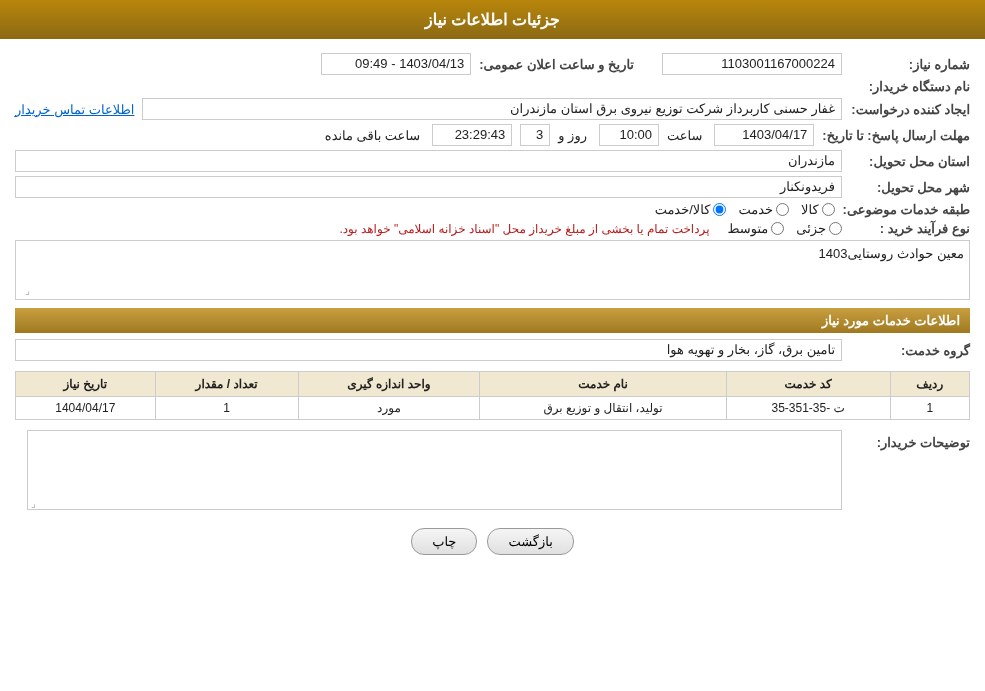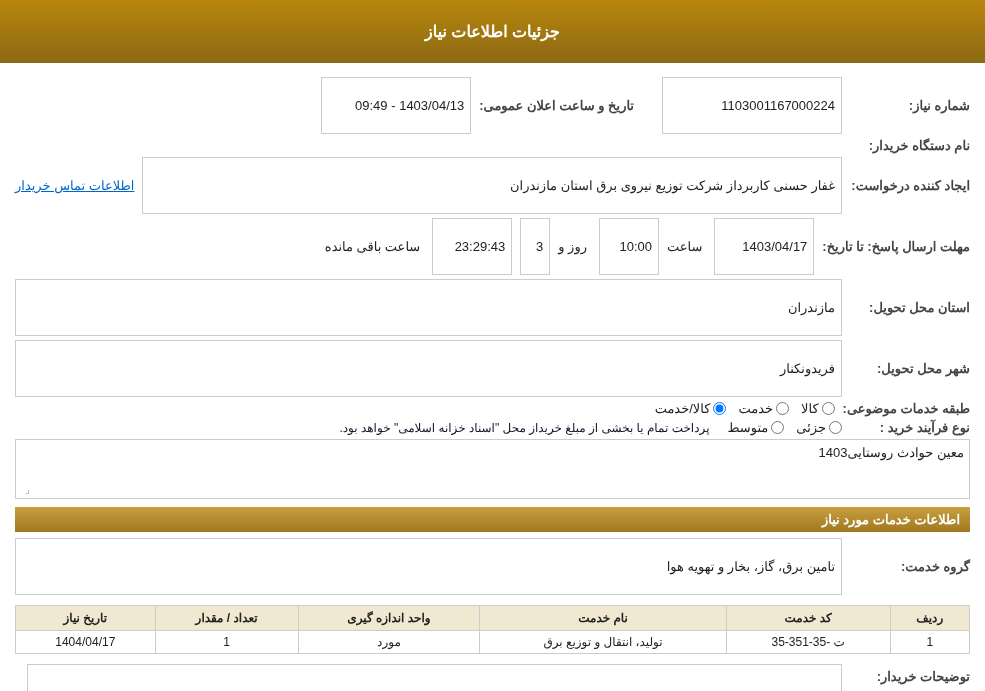--- a/index.html
+++ b/index.html
@@ -13,21 +13,21 @@
     .page-wrapper {
       max-width: 985px;
       margin: 0 auto;
       background: #fff;
       min-height: 691px;
     }
     .header-bar {
       background: linear-gradient(to bottom, #b8860b, #8b6914);
       color: #fff;
       text-align: center;
-      padding: 22px 0;
+      padding: 10px 0;
       font-size: 16px;
       font-weight: bold;
       letter-spacing: 1px;
     }
     .main-content {
       padding: 10px 15px;
     }
     .link-text {
       color: #0066cc;
       text-decoration: underline;
@@ -103,21 +103,21 @@
     .span-label {
       font-weight: bold;
       color: #444;
       white-space: nowrap;
       min-width: 120px;
       text-align: right;
     }
     .inline-box {
       border: 1px solid #ccc;
       background: #fff;
-      padding: 20px 6px;
+      padding: 2px 6px;
       min-height: 22px;
       min-width: 60px;
     }
     .desc-box {
       border: 1px solid #ccc;
       background: #fff;
       padding: 5px;
       min-height: 60px;
       width: 100%;
       position: relative;
@@ -216,21 +216,21 @@
       <div class="radio-group">
         <div class="radio-item">
           <input type="radio" name="process" style="">
           <span>جزئی</span>
         </div>
         <div class="radio-item">
           <input type="radio" name="process" style="">
           <span>متوسط</span>
         </div>
       </div>
-      <span style="color:#0f172a; font-size:12px; margin-right:10px;">پرداخت تمام یا بخشی از مبلغ خریداز محل "اسناد خزانه اسلامی" خواهد بود.</span>
+      <span style="color:#b91c1c; font-size:12px; margin-right:10px;">پرداخت تمام یا بخشی از مبلغ خریداز محل "اسناد خزانه اسلامی" خواهد بود.</span>
     </div>
 
     <div class="info-row">
       <div class="desc-box" style="position:relative;">
         <span class="desc-text">معین حوادث روستایی1403</span>
         <span class="resize-handle">⌟</span>
       </div>
     </div>
 
     <div class="section-header">

